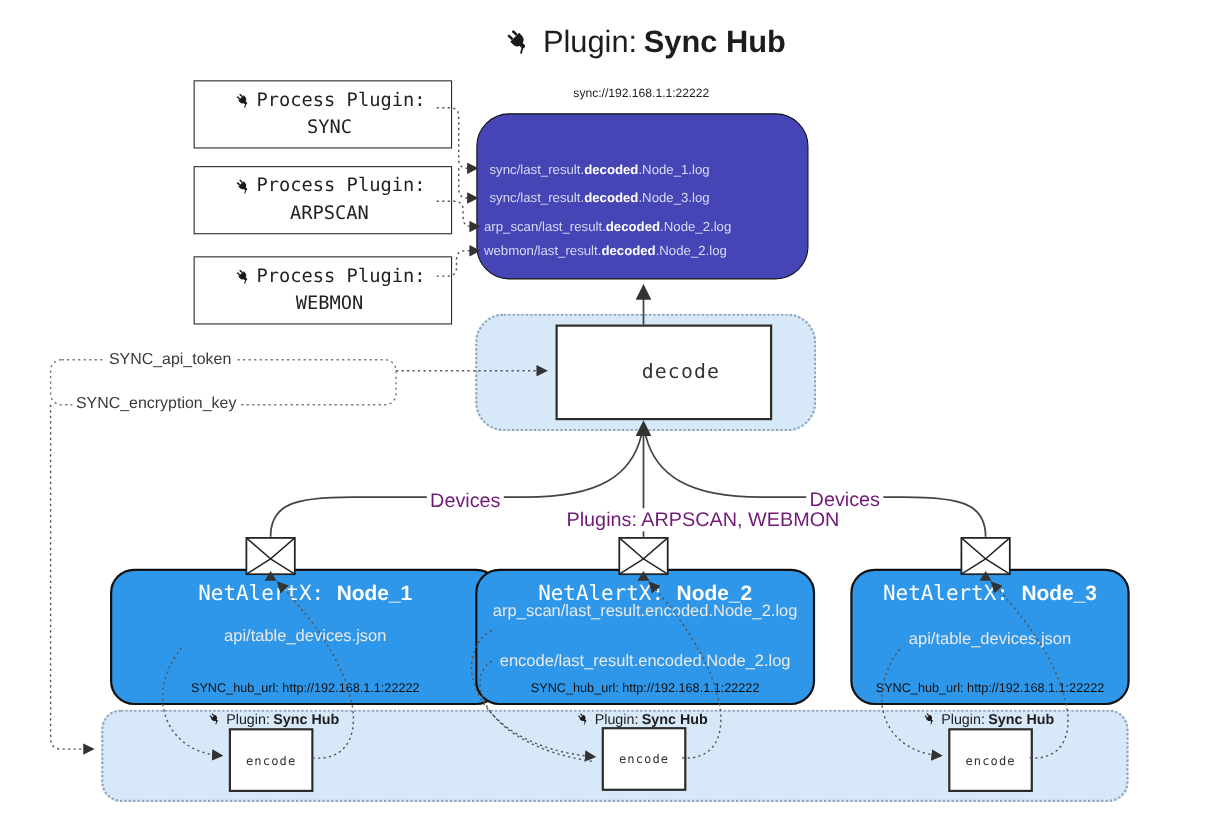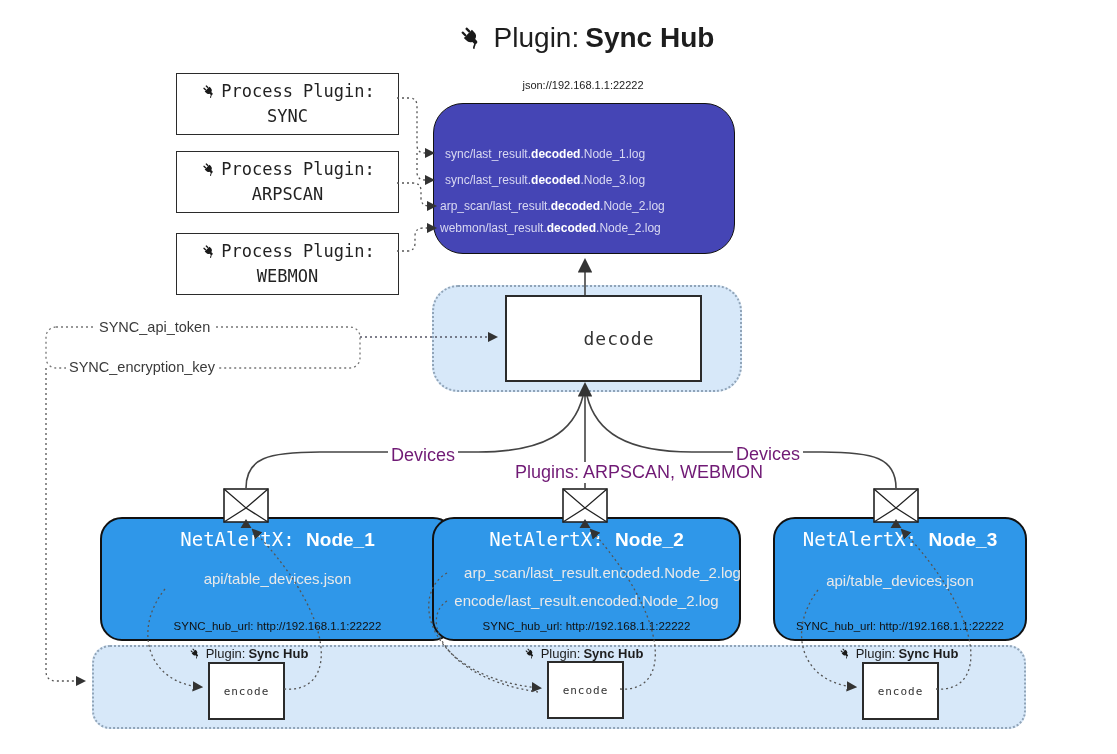--- a/index.html
+++ b/index.html
@@ -7,21 +7,21 @@
     position:relative;width:1117px;height:754px;background:#fff;overflow:hidden;
     font-family:"Liberation Sans",sans-serif;color:#222;
   }
   .mono{font-family:"DejaVu Sans Mono","Liberation Mono",monospace;}
   .abs{position:absolute;}
   
   .title{left:390px;top:16px;width:390px;height:44px;display:flex;align-items:center;justify-content:center;gap:6px;z-index:3;font-size:28px;color:#1d1d1d;}
   .title .t-name{font-weight:bold;}
   .plug{display:inline-block;fill:#1a1a1a;}
   
-  .pbox{width:221px;height:60px;background:#fff;border:1.6px solid #2b2b2b;display:flex;flex-direction:column;align-items:center;justify-content:center;z-index:1;font-size:17px;color:#222;line-height:1.45;}
+  .pbox{width:221px;height:60px;background:#fff;border:1.6px solid #2b2b2b;display:flex;flex-direction:column;align-items:center;justify-content:center;z-index:1;font-size:17px;color:#222;line-height:1.45;padding-left:12px;}
   .pbox .row{display:flex;align-items:center;gap:2px;}
   
   .hub{left:433px;top:103px;width:300px;height:149px;background:#4545b5;border:1.8px solid #111;border-radius:30px;z-index:1;}
   .hub-title{position:absolute;left:0;top:10px;width:100%;text-align:center;font-size:20px;color:#fff;}
   .hub-title .t-name{font-family:"Liberation Sans",sans-serif;font-weight:bold;}
   .hub-url{left:433px;top:79px;width:300px;text-align:center;font-size:11px;color:#222;z-index:1;}
   .hub-line{position:absolute;left:12px;width:290px;font-size:12px;color:#d9d9f2;white-space:nowrap;}
   .hub-line b{color:#fff;}
   
   .panel{background:#d7e8f9;border:2px dotted #90a4b8;z-index:0;}
@@ -93,21 +93,21 @@
             <rect x="8.1" y="0.6" width="2.3" height="5.6" rx="0.9"></rect>
             <rect x="13.6" y="0.6" width="2.3" height="5.6" rx="0.9"></rect>
             <path d="M6.3,6.2 h11.4 v3.3 a5.7,5.7 0 0 1 -4.2,5.5 v2.3 a1.9,1.9 0 0 1 -3,1.55 c-1.2,0.95 -3.1,1.15 -4.1,2.6 l-1.3,-1 c1.3,-1.9 3.4,-2.1 4.4,-2.9 v-2.55 A5.7,5.7 0 0 1 6.3,9.5 Z"></path>
           </g>
         </svg>
         <span>Process Plugin:</span>
       </span>
     <span>WEBMON</span>
   </div>
 
-  <div class="abs hub-url">json://192.168.1.1:22222</div>
+  <div class="abs hub-url">sync://192.168.1.1:22222</div>
   <div class="abs hub">
     <div class="hub-line" style="top:43px;left:11px;"><span>sync/last_result.</span><b>decoded</b><span>.Node_1.log</span></div>
     <div class="hub-line" style="top:69px;left:11px;"><span>sync/last_result.</span><b>decoded</b><span>.Node_3.log</span></div>
     <div class="hub-line" style="top:95px;left:6px;"><span>arp_scan/last_result.</span><b>decoded</b><span>.Node_2.log</span></div>
     <div class="hub-line" style="top:117px;left:6px;"><span>webmon/last_result.</span><b>decoded</b><span>.Node_2.log</span></div>
   </div>
 
   <div class="abs panel decode-panel"></div>
   <div class="abs wbox decode-box mono">
       <span>decode</span>
@@ -120,21 +120,21 @@
   <span class="abs lbl" style="left:733px;top:444px;">Devices</span>
   <span class="abs lbl" style="left:512px;top:462px;">Plugins: ARPSCAN, WEBMON</span>
 
   <div class="abs node" style="left:100px;width:304px;padding-left:47px;">
     <div class="node-title mono"><span>NetAlertX:</span> <span class="t-name">Node_1</span></div>
     <div class="node-file" style="top:51px;">api/table_devices.json</div>
     <div class="node-url">SYNC_hub_url: http://192.168.1.1:22222</div>
   </div>
   <div class="abs node" style="left:432px;width:305px;">
     <div class="node-title mono"><span>NetAlertX:</span> <span class="t-name">Node_2</span></div>
-    <div class="node-file" style="top:45px;padding-left:16px;">arp_scan/last_result.encoded.Node_2.log</div>
+    <div class="node-file" style="top:28px;">arp_scan/last_result.encoded.Node_2.log</div>
     <div class="node-file" style="top:73px;">encode/last_result.encoded.Node_2.log</div>
     <div class="node-url">SYNC_hub_url: http://192.168.1.1:22222</div>
   </div>
   <div class="abs node" style="left:773px;width:250px;">
     <div class="node-title mono"><span>NetAlertX:</span> <span class="t-name">Node_3</span></div>
     <div class="node-file" style="top:53px;">api/table_devices.json</div>
     <div class="node-url">SYNC_hub_url: http://192.168.1.1:22222</div>
   </div>
 
   <div class="abs panel encode-panel"></div>

